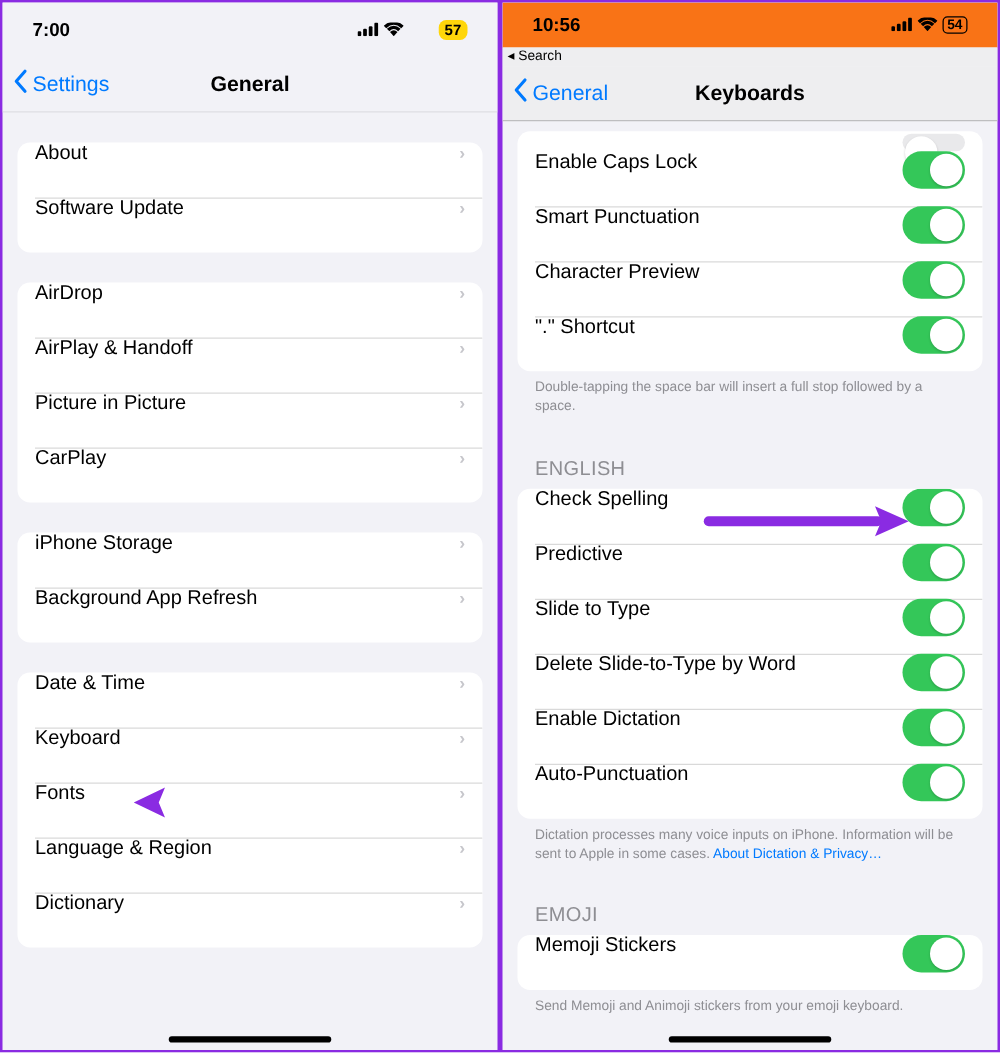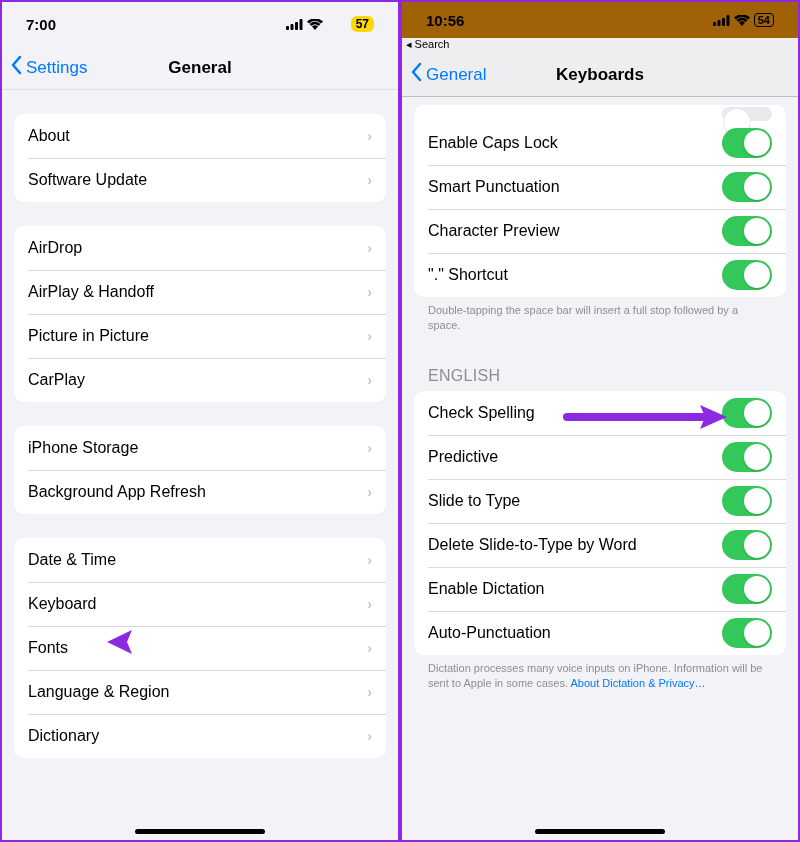--- a/index.html
+++ b/index.html
@@ -90,21 +90,21 @@
     line-height: 1.35;
   }
   .group-footer .link { color: #007aff; }
   .list {
     background: #fff;
     border-radius: 10px;
     overflow: hidden;
   }
   .row {
     display: flex;
-    align-items: center;
+    align-items: flex-start;
     min-height: 44px;
     padding: 0 14px;
     font-size: 16px;
     position: relative;
   }
   .row + .row::before {
     content: "";
     position: absolute;
     top: 0; left: 14px; right: 0;
     height: 0.5px;
@@ -269,21 +269,21 @@
           <stop offset="1" stop-color="#b04cff"></stop>
         </linearGradient>
       </defs>
     <path d="M195 15 L25 15" stroke="url(#g1)" stroke-width="8" stroke-linecap="round"></path>
     <path d="M5 15 L30 3 L25 15 L30 27 Z" fill="#8a2be2"></path>
   </svg>
   <div class="home-indicator"></div>
 </div>
 
 <div class="phone right">
-  <div class="status-bar" style="background:#a16207; height:36px;">
+  <div class="status-bar" style="background:#f97316; height:36px;">
     <span>10:56</span>
     <div class="status-right">
       <span><svg width="17" height="11" viewBox="0 0 17 11">
             <rect x="0" y="7" width="3" height="4" rx="1" fill="#000"></rect>
             <rect x="4.5" y="5" width="3" height="6" rx="1" fill="#000"></rect>
             <rect x="9" y="3" width="3" height="8" rx="1" fill="#000"></rect>
             <rect x="13.5" y="0" width="3" height="11" rx="1" fill="#000"></rect>
           </svg></span>
       <span><svg width="16" height="11" viewBox="0 0 16 11">
             <path d="M8 11 L5 7.5 Q8 5 11 7.5 Z M2.5 5 Q8 0 13.5 5 L11.5 7 Q8 3.5 4.5 7 Z M0 2.5 Q8 -4 16 2.5 L14 4.5 Q8 -1 2 4.5 Z" fill="#000"></path>
@@ -352,20 +352,30 @@
             <div class="toggle"></div>
           </div>
         <div class="row">
             <span class="row-label">Auto-Punctuation</span>
             <div class="toggle"></div>
           </div>
       </div>
       <div class="group-footer"><span>Dictation processes many voice inputs on iPhone. Information will be sent to Apple in some cases. </span><span class="link">About Dictation &amp; Privacy…</span></div>
     </div>
 
+    <div class="group">
+      <div class="group-header">EMOJI</div>
+      <div class="list">
+        <div class="row">
+            <span class="row-label">Memoji Stickers</span>
+            <div class="toggle"></div>
+          </div>
+      </div>
+      <div class="group-footer">Send Memoji and Animoji stickers from your emoji keyboard.</div>
+    </div>
   </div>
 
   <svg class="arrow-annot" style="left:160px; top:400px;" width="170" height="30" viewBox="0 0 170 30">
     <path d="M5 15 L140 15" stroke="#8a2be2" stroke-width="8" stroke-linecap="round"></path>
     <path d="M165 15 L138 3 L143 15 L138 27 Z" fill="#8a2be2"></path>
   </svg>
   <div class="home-indicator"></div>
 </div>
 
 </body></html>

